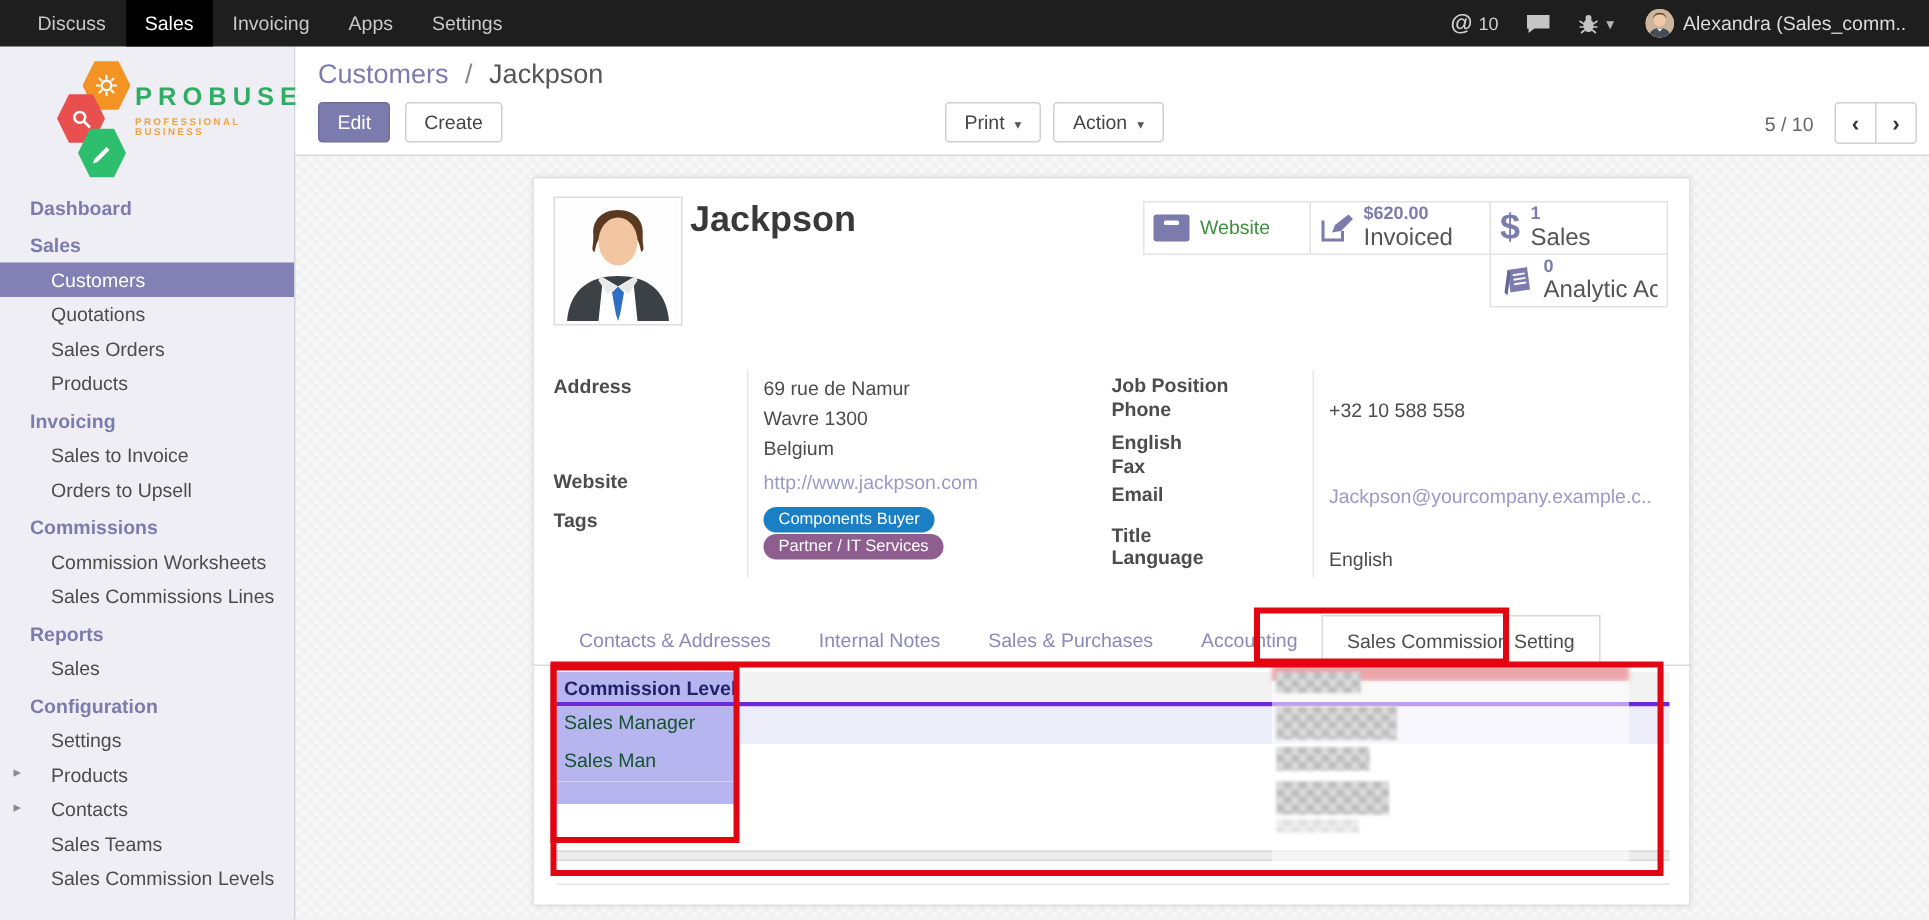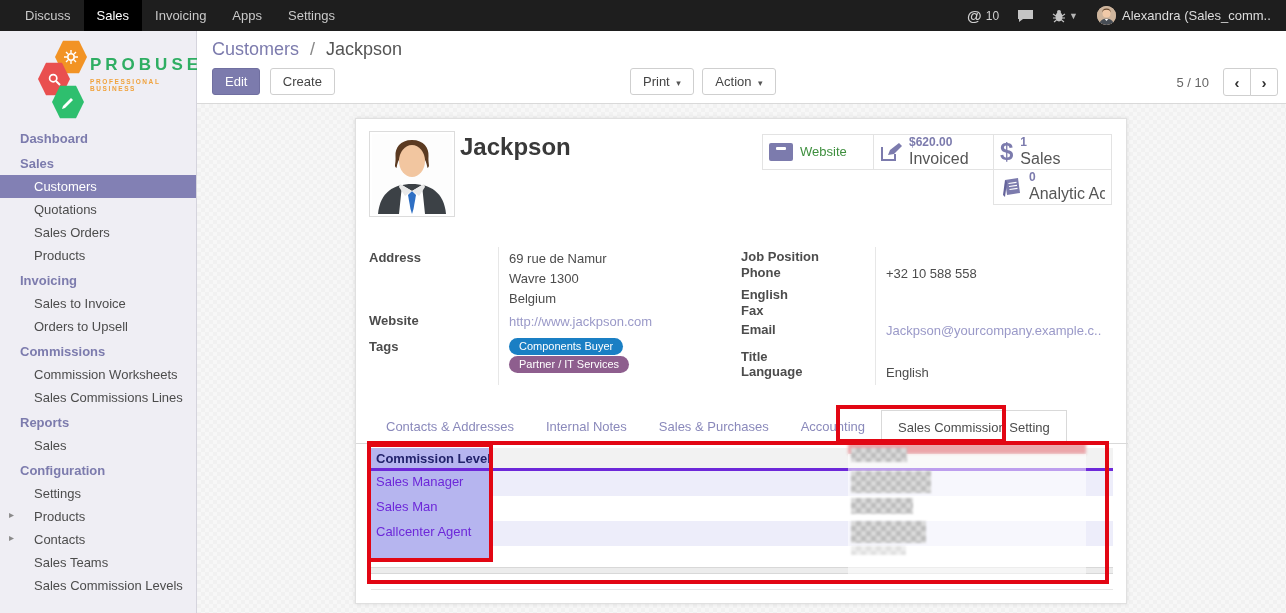--- a/index.html
+++ b/index.html
@@ -87,21 +87,21 @@
   .tab { font-size:13px; color:#8a89bb; padding:9px 16px 8px; cursor:pointer; white-space:nowrap; }
   .tab.active { background:#fff; border:1px solid #d9d9d9; border-bottom:1px solid #fff; color:#4c4c4c; margin-bottom:-1px;padding-left:16px; }
 
   
   .ctable { position:absolute; left:15px; top:329px; width:742px; }
   .trow { position:relative; width:100%; display:flex; }
   .th-row { height:23px; background:#f2f2f2; border-bottom:3px solid #6d28d9; }
   .r-a { height:25px; background:#ededfa; }
   .r-b { height:25px; background:#fff; }
   .r-end { height:15px; background:#fff; }
-  .lvl-cell { width:120px; flex:none; background:#b6b5ef; color:#6d28d9; font-size:13px; padding:3px 0 0 5px; }
+  .lvl-cell { width:120px; flex:none; background:#b6b5ef; color:#14532d; font-size:13px; padding:3px 0 0 5px; }
   .th-row .lvl-cell { font-weight:bold; color:#22226b; }
   .scroll-strip { position:absolute; left:15px; top:448px; width:742px; height:7px; background:#ececec; border-top:1px solid #d8d8d8; border-bottom:1px solid #d8d8d8; }
   .under-line { position:absolute; left:15px; top:470px; width:742px; border-top:1px solid #e6e6e6; }
 
   
   .pink-strip { position:absolute; left:848px; top:443px; width:238px; height:11px; background:#eba6aa; filter:blur(1.5px); z-index:9; }
   .veil { position:absolute; left:848px; top:454px; width:238px; height:126px; background:rgba(255,255,255,.55); z-index:9; }
   .mosaic { position:absolute; background:repeating-conic-gradient(#bdbdbd 0% 25%, #dadada 0% 50%) 0 0/10px 10px; background-color:#ccc; filter:blur(1.2px); z-index:10; }
   .mz1 { left:851px; top:448px; width:56px; height:14px; }
   .mz2 { left:851px; top:471px; width:80px; height:22px; }
@@ -316,23 +316,20 @@
     <div class="ctable">
       <div class="trow th-row">
         <div class="lvl-cell">Commission Level</div>
       </div>
       <div class="trow r-a">
         <div class="lvl-cell">Sales Manager</div>
       </div>
       <div class="trow r-b">
         <div class="lvl-cell">Sales Man</div>
       </div>
-      <div class="trow r-a">
-        <div class="lvl-cell">Callcenter Agent</div>
-      </div>
       <div class="trow r-end">
         <div class="lvl-cell"></div>
       </div>
     </div>
     <div class="scroll-strip"></div>
     <div class="under-line"></div>
   </div>
 
   <div class="pink-strip"></div>
   <div class="veil"></div>

